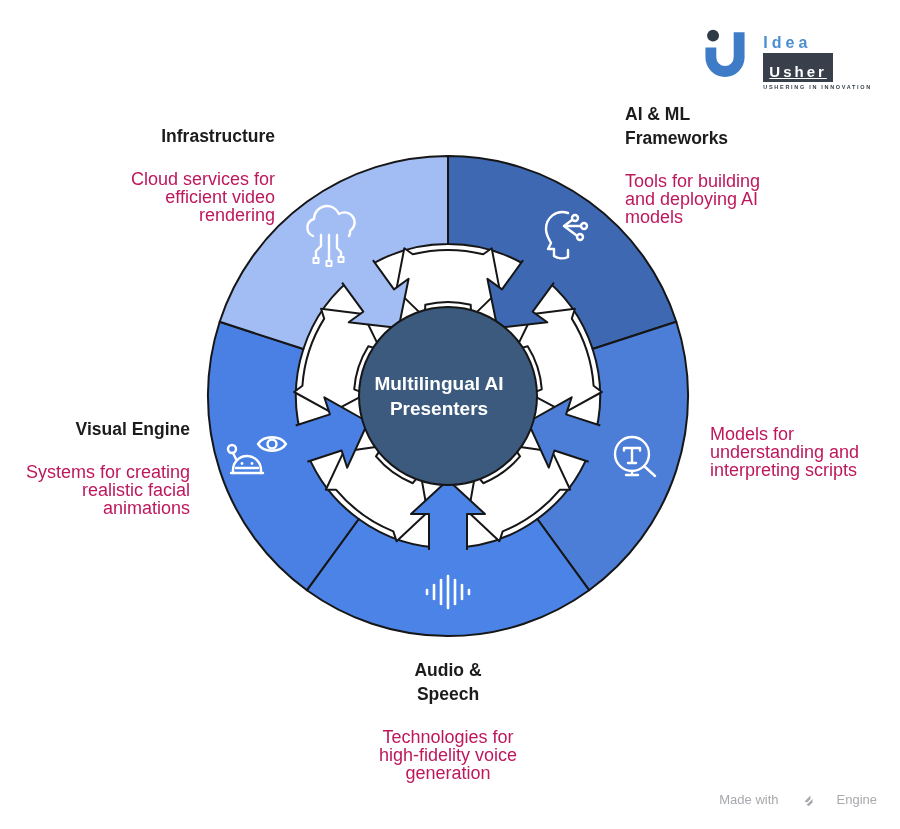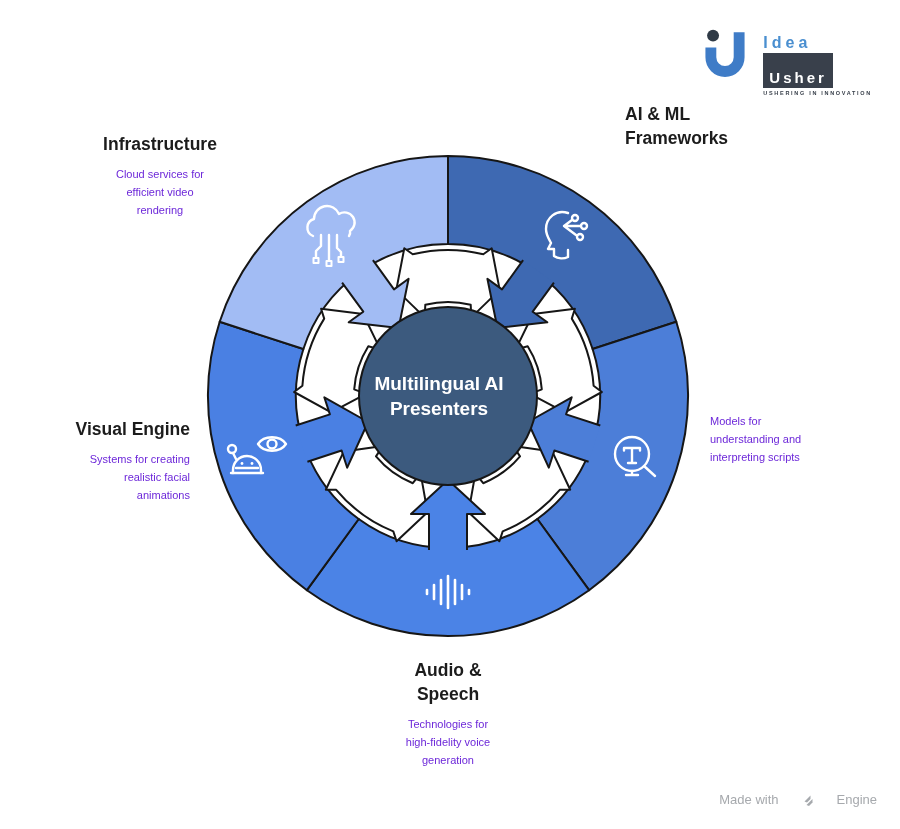--- a/index.html
+++ b/index.html
@@ -2,32 +2,32 @@
 <html><head>
 <meta charset="utf-8">
 <style>
   html,body{margin:0;padding:0;}
   body{font-family:"Liberation Sans", sans-serif;}
   .stage{position:relative;width:900px;height:829px;background:#ffffff;overflow:hidden;}
   .stage svg.ring{position:absolute;left:0;top:0;}
   
   .lbl{position:absolute;}
   .lbl .title{font-size:17.5px;font-weight:700;color:#1c1c1c;line-height:24px;white-space:pre-line;}
-  .lbl .desc{margin-top:9px;font-size:11px;color:#6d28d9;line-height:18px;white-space:pre-line;}
+  .lbl .desc{margin-top:22px;font-size:18px;color:#be185d;line-height:18px;white-space:pre-line;}
   .lbl.right{text-align:right;}
   .lbl.center{text-align:center;}
   
   .center-title{position:absolute;left:361px;top:371px;width:156px;text-align:center;
     font-size:19px;font-weight:700;color:#ffffff;line-height:25px;}
   
   .logo{position:absolute;right:28px;top:28px;display:flex;align-items:flex-start;gap:16px;}
   .logo-text{display:flex;flex-direction:column;align-items:flex-start;margin-top:6px;}
   .logo-idea{color:#4a8fd0;font-weight:800;font-size:16px;letter-spacing:4px;line-height:18px;}
   .logo-usher{background:#39404b;color:#ffffff;font-weight:800;font-size:15px;letter-spacing:3px;
-    padding:16px 6px 2px 6px;line-height:17px;margin-top:1px;}
+    padding:10px 6px 2px 6px;line-height:17px;margin-top:1px;text-decoration:underline;}
   .logo-tagline{font-size:5.5px;letter-spacing:1.7px;color:#39404b;font-weight:700;margin-top:2px;}
   
   .made-with{position:absolute;right:23px;top:792px;display:flex;align-items:center;gap:22px;
     font-size:13px;color:#a6a9ad;}
 </style>
 </head>
 <body>
 
 <div class="stage">
 
@@ -99,30 +99,33 @@
       <path d="M -26 11 H -4"></path>
       <circle cx="-20" cy="6.5" r="1.4" fill="#ffffff" stroke="none"></circle>
       <circle cx="-10" cy="6.5" r="1.4" fill="#ffffff" stroke="none"></circle>
       <path d="M -26 2 L -29 -4"></path>
       <circle cx="-30" cy="-8" r="4"></circle>
     </g>
   </svg>
 
   <div class="center-title">Multilingual AI Presenters</div>
 
-  <div class="lbl right" style="right:625px;top:132px;width:230px;text-align:center;">
+  <div class="lbl right" style="right:625px;top:124px;width:230px;">
     <div class="title">Infrastructure</div>
     <div class="desc">Cloud services for
 efficient video
 rendering</div>
   </div>
 
   <div class="lbl" style="left:625px;top:102px;width:170px;">
     <div class="title">AI &amp; ML
 Frameworks</div>
+    <div class="desc">Tools for building
+and deploying AI
+models</div>
   </div>
 
   <div class="lbl" style="left:710px;top:403px;width:180px;">
     <div class="desc">Models for
 understanding and
 interpreting scripts</div>
   </div>
 
   <div class="lbl center" style="left:338px;top:658px;width:220px;">
     <div class="title">Audio &amp;

